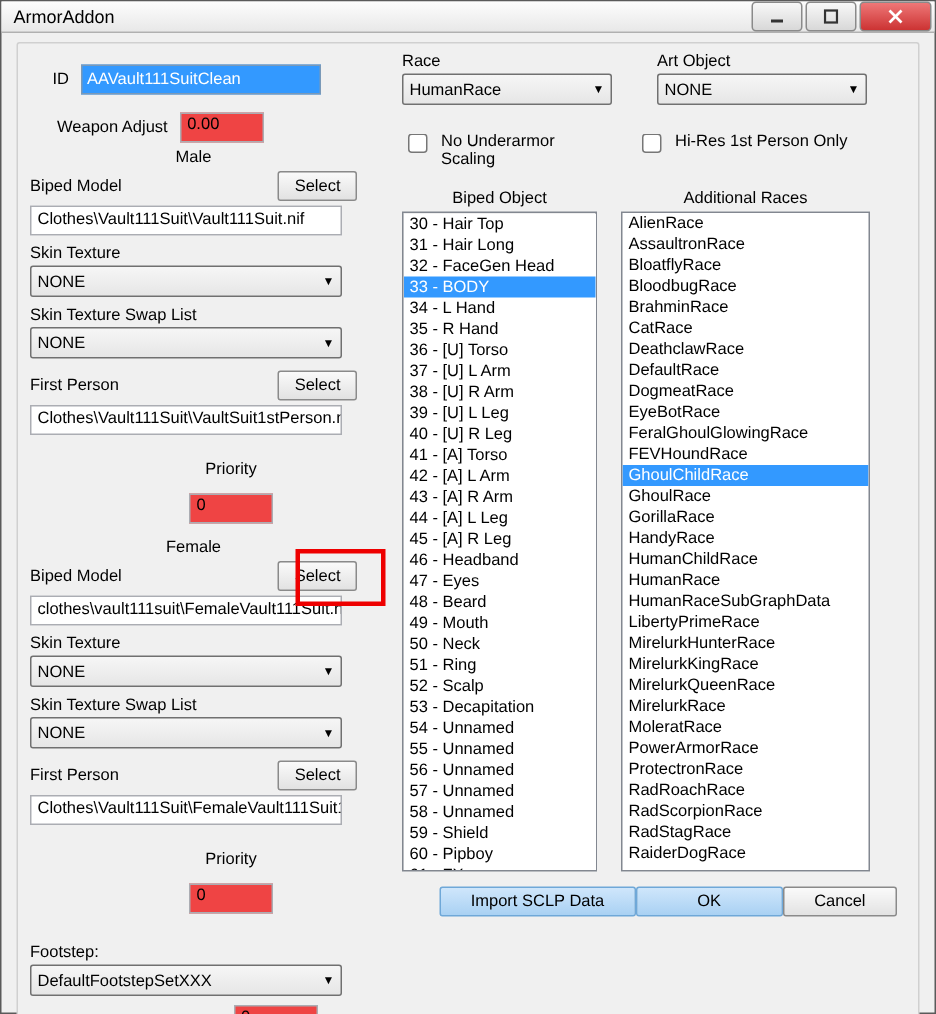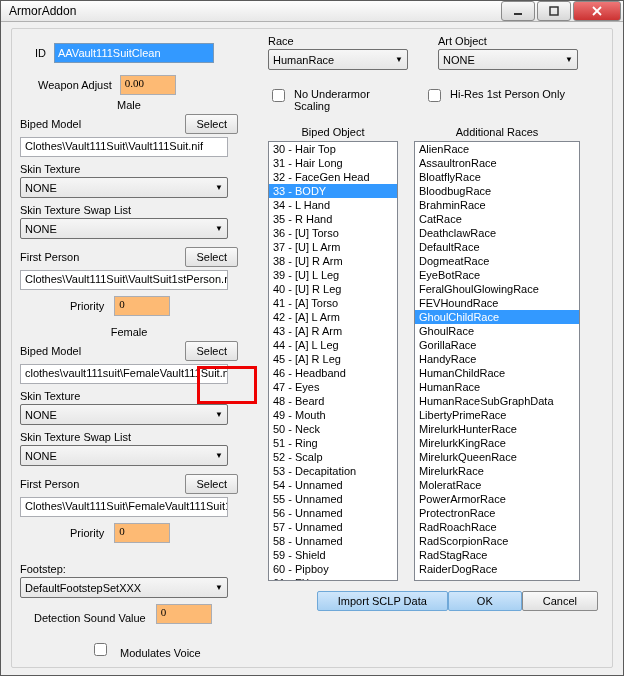--- a/index.html
+++ b/index.html
@@ -9,21 +9,21 @@
 .titlebar .title { padding-left: 8px; flex: 1; font-size: 12px; }
 .winbtn { width: 34px; height: 20px; margin: 0 1px; border: 1px solid #8a8a8a; border-radius: 3px; display: flex; align-items: center; justify-content: center; background: linear-gradient(#f8f8f8,#d8d8d8); }
 .winbtn.close { width: 48px; background: linear-gradient(#e77,#c33); color:#fff; margin-right:2px; }
 .winbtn svg { display:block; }
 .client { flex:1; padding: 6px 10px 10px 10px; position: relative; }
 .panel { border: 1px solid #d0d0d0; border-radius: 2px; background: #f0f0f0; height: 100%; display:flex; flex-direction: column; padding: 6px 8px 8px 8px; }
 .idblock { display:flex; align-items:center; gap:8px; margin-top: 8px; }
 .idblock input { width: 160px; height: 20px; border:1px solid #7a99b8; padding:1px 3px; background:#fff; }
 .idblock input.sel { background: #3399ff; color:#fff; }
 .wa { display:flex; align-items:center; gap:8px; margin-top: 12px; margin-left: 18px; }
-.numbox { width: 56px; height: 20px; border:1px solid #abadb3; background:#fdba74; padding:1px 4px;font-family:Liberation Serif, serif; }
+.numbox { width: 56px; height: 20px; border:1px solid #abadb3; background:#ef4444; padding:1px 4px; }
 .lbl { text-align:right; }
 .section-title { text-align:center; margin: 4px 0 2px 0; }
 .rowline { display:flex; align-items:center; margin: 3px 0; }
 .rowline .lab { flex:1; }
 .btn { height:20px; padding:0 10px; border:1px solid #8a8a8a; border-radius:2px; background:linear-gradient(#fafafa,#e2e2e2); cursor:pointer; }
 .btn.wide { padding: 2px 14px; }
 .readonly { width: 208px; height:20px; border:1px solid #abadb3; background:#fff; padding:2px 4px; overflow:hidden; white-space:nowrap; margin-top:2px; }
 .dropdown { width: 208px; height:21px; border:1px solid #707070; background:linear-gradient(#f6f6f6,#e6e6e6); display:flex; align-items:center; padding:0 4px; justify-content:space-between; cursor:pointer; margin-top:2px; border-radius:2px;}
 .dropdown .arrow { font-size:8px; }
 .leftcol { width: 218px; }
@@ -34,24 +34,24 @@
 .chkrow input { margin-top:1px;}
 .listhdr { text-align:center; margin-bottom:3px; }
 .listbox { border:1px solid #828790; background:#fff; overflow-y:auto; overflow-x:hidden; }
 .listbox.biped { width: 130px; height: 440px; }
 .listbox.races { width: 166px; height: 440px; }
 .listitem { padding:0 4px; height:14px; line-height:14px; white-space:nowrap; cursor:pointer; }
 .listitem.sel { background:#3399ff; color:#fff; }
 .bottomrow { display:flex; justify-content:flex-end; margin-top:10px; padding-right: 6px; }
 .bottomrow .btn { padding:3px 20px; }
 .bottomrow .imp { background: linear-gradient(#cfe6fb,#a9d1f3); border-color:#6fa8d8; }
-.bottomrow .ok { background: linear-gradient(#cfe6fb,#a9d1f3); border-color:#6fa8d8; padding:3px 28px;}
+.bottomrow .ok { background: linear-gradient(#cfe6fb,#a9d1f3); border-color:#6fa8d8; padding:3px 40px;}
 .maincols { display:flex; flex:1; }
 .redbox { position:absolute; border:3px solid #e00; width:60px; height:38px; pointer-events:none; }
-.priority { display:flex; align-items:center; gap:10px; margin:6px 0 2px 50px;}
+.priority { display:flex; align-items:center; gap:10px; margin:17px 0 2px 50px;flex-direction:column;}
 .footrow { display:flex; align-items:flex-end; gap:10px; margin-top:2px;}
 .leftcol .dropdown, .leftcol .readonly { width: 208px; }
 </style>
 </head>
 <body>
 
 <div class="window">
   <div class="titlebar">
     <div class="title">ArmorAddon</div>
     <div class="winbtn">

